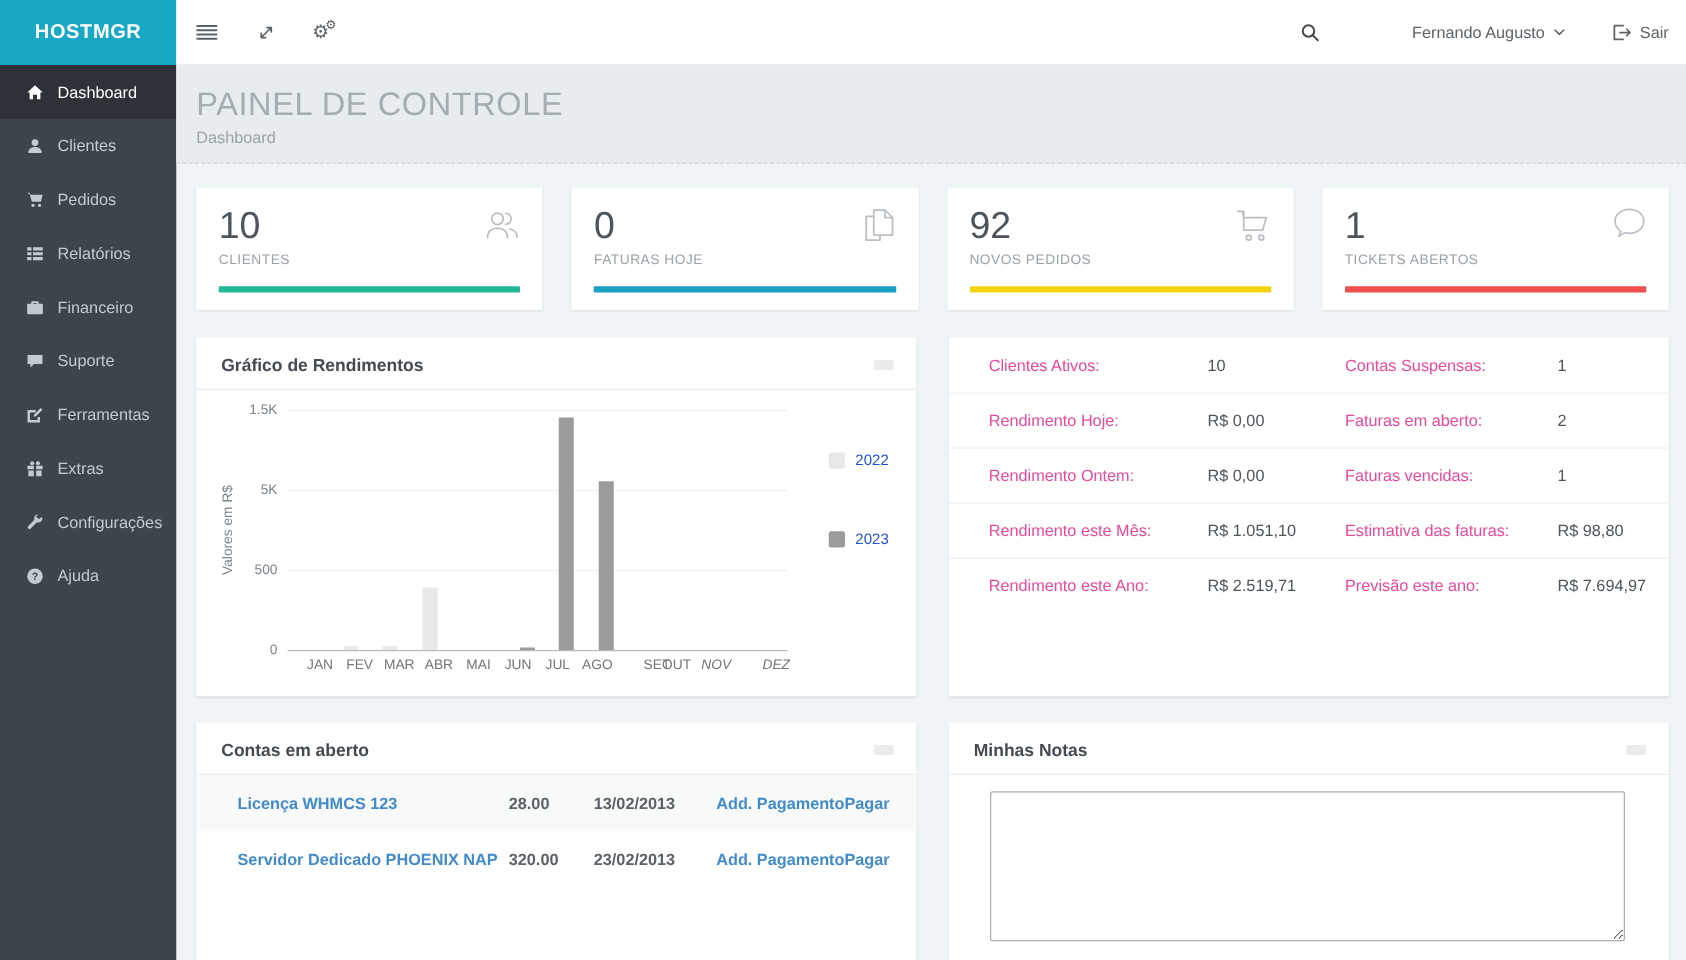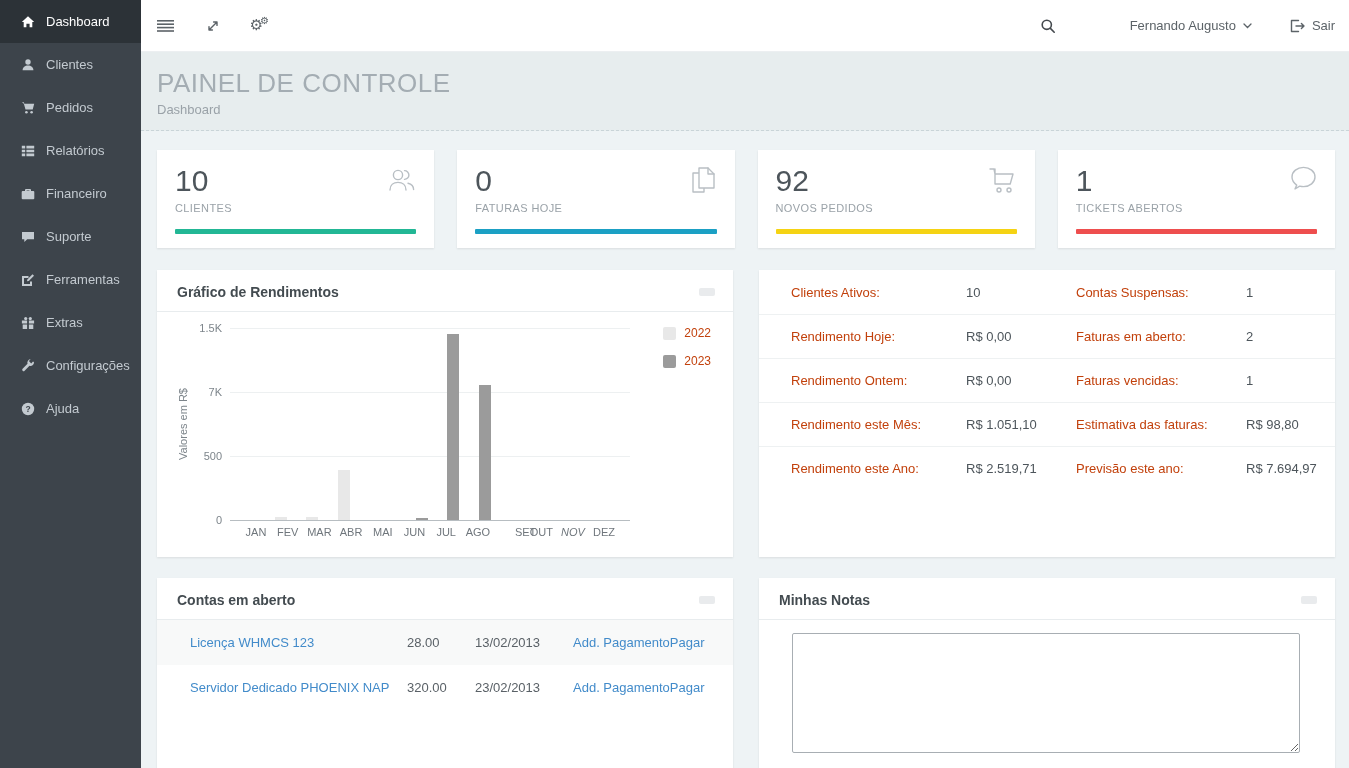--- a/index.html
+++ b/index.html
@@ -56,48 +56,51 @@
   .chart-plot { position:absolute; left:73px; top:16px; width:400px; height:192px; }
   .gridline { position:absolute; left:0; right:0; height:1px; background:#edf0f1; }
   .gridline.axis { background:#b7bdc1; }
   .ytick { position:absolute; left:-40px; width:32px; text-align:right; font-size:11px; color:#7d858b; }
   .bar { position:absolute; bottom:0; width:12px; }
   .x-tick { position:absolute; top:198px; width:32px; text-align:center; font-size:11px; color:#6f767c; }
   .ylab-box { position:absolute; left:8px; top:16px; height:192px; width:36px;
     display:flex; align-items:center; justify-content:center; }
   .ylab-box span { transform:rotate(-90deg); white-space:nowrap; font-size:11px; color:#7d858b; }
   .chart-legend { position:absolute; right:22px; top:14px; display:flex; flex-direction:column; gap:14px; }
-  .legend-item { display:flex; align-items:center; gap:8px; font-size:12px; color:#c2410c; }
+  .legend-item { display:flex; align-items:center; gap:8px; font-size:12px; color:#1d4ed8;margin-top:35px; }
   .legend-item .sw { width:13px; height:13px; border-radius:2px; }
 
   
   .fat-row { display:grid; grid-template-columns:175px 110px 170px 1fr; align-items:center;
     height:44px; padding:0 18px 0 32px; font-size:13px; }
   .fat-row + .fat-row { border-top:1px solid #eef1f2; }
-  .fat-label { color:#c2410c; }
+  .fat-label { color:#ec4899; }
   .fat-value { color:#4d555b; }
 
   
   .tbl-head, .tbl-row { display:grid; grid-template-columns:217px 68px 98px 1fr; align-items:center;
-    padding:0 20px 0 33px; font-size:13px; }
+    padding:0 20px 0 33px; font-size:13px;font-weight:bold; }
   .tbl-head { height:44px; font-weight:600; color:#40474c; border-bottom:1px solid #e6eaec; }
   .tbl-row { height:45px; color:#5a6167; }
   .tbl-row.striped { background:#f8f9f9; }
   .tbl-row a, .act a { color:#428bca; text-decoration:none; cursor:pointer; }
 
   
   .notes-area { display:block; margin:13px 35px 0 33px; width:calc(100% - 68px); height:120px;
     border:1px solid #a8aeb3; border-radius:2px; resize:both; background:#fff; font:13px "Liberation Sans",sans-serif; padding:6px; }
 
   .icon-stroke { stroke:#b9bfc4; fill:none; stroke-width:1.4; stroke-linecap:round; stroke-linejoin:round; }
 </style>
 </head>
 <body>
 
 <aside class="sidebar">
+  <div class="logo">
+      <span>HOSTMGR</span>
+    </div>
   <nav>
     <div class="nav-item active">
       <span class="ic">
           <svg width="14" height="14" viewBox="0 0 14 14" fill="currentColor">
             <path d="M7 1.2L13.2 7h-1.9v5.3H8.6V8.8H5.4v3.5H2.7V7H.8z"></path>
           </svg>
         </span>
       <span>Dashboard</span>
     </div>
     <div class="nav-item">
@@ -292,35 +295,35 @@
       <div class="chart-body">
         <div class="ylab-box">
             <span>Valores em R$</span>
           </div>
         <div class="chart-plot">
           <div class="gridline" style="top:0"></div>
           <div class="gridline" style="top:64px"></div>
           <div class="gridline" style="top:128px"></div>
           <div class="gridline axis" style="top:192px"></div>
           <span class="ytick" style="top:-6px">1.5K</span>
-          <span class="ytick" style="top:58px">7K</span>
+          <span class="ytick" style="top:58px">5K</span>
           <span class="ytick" style="top:122px">500</span>
           <span class="ytick" style="top:186px">0</span>
         <span class="x-tick" style="left: 10px;">JAN</span>
             <span class="x-tick" style="left: 41.7px;">FEV</span>
             <span class="x-tick" style="left: 73.4px;">MAR</span>
             <span class="x-tick" style="left: 105.1px;">ABR</span>
             <span class="x-tick" style="left: 136.8px;">MAI</span>
             <span class="x-tick" style="left: 168.5px;">JUN</span>
             <span class="x-tick" style="left: 200.2px;">JUL</span>
             <span class="x-tick" style="left: 231.9px;">AGO</span>
             <span class="x-tick" style="left: 263.6px; margin-left: 16px;">SET</span>
             <span class="x-tick" style="left: 295.3px;">OUT</span>
             <span class="x-tick" style="left: 327px; font-style: italic;">NOV</span>
-            <span class="x-tick" style="left: 358px;">DEZ</span>
+            <span class="x-tick" style="left: 375px; font-style: italic;">DEZ</span>
             <div class="bar" style="left: 44.7px; height: 3px; background: rgb(232, 232, 232);"></div>
             <div class="bar" style="left: 76.4px; height: 3px; background: rgb(232, 232, 232);"></div>
             <div class="bar" style="left: 108.1px; height: 50px; background: rgb(232, 232, 232);"></div>
             <div class="bar" style="left: 185.5px; height: 2px; background: rgb(155, 155, 155);"></div>
             <div class="bar" style="left: 217.2px; height: 186px; background: rgb(155, 155, 155);"></div>
             <div class="bar" style="left: 248.9px; height: 135px; background: rgb(155, 155, 155);"></div>
           </div>
         <div class="chart-legend">
             <div class="legend-item">
               <span class="sw" style="background: rgb(232, 232, 232);"></span>

